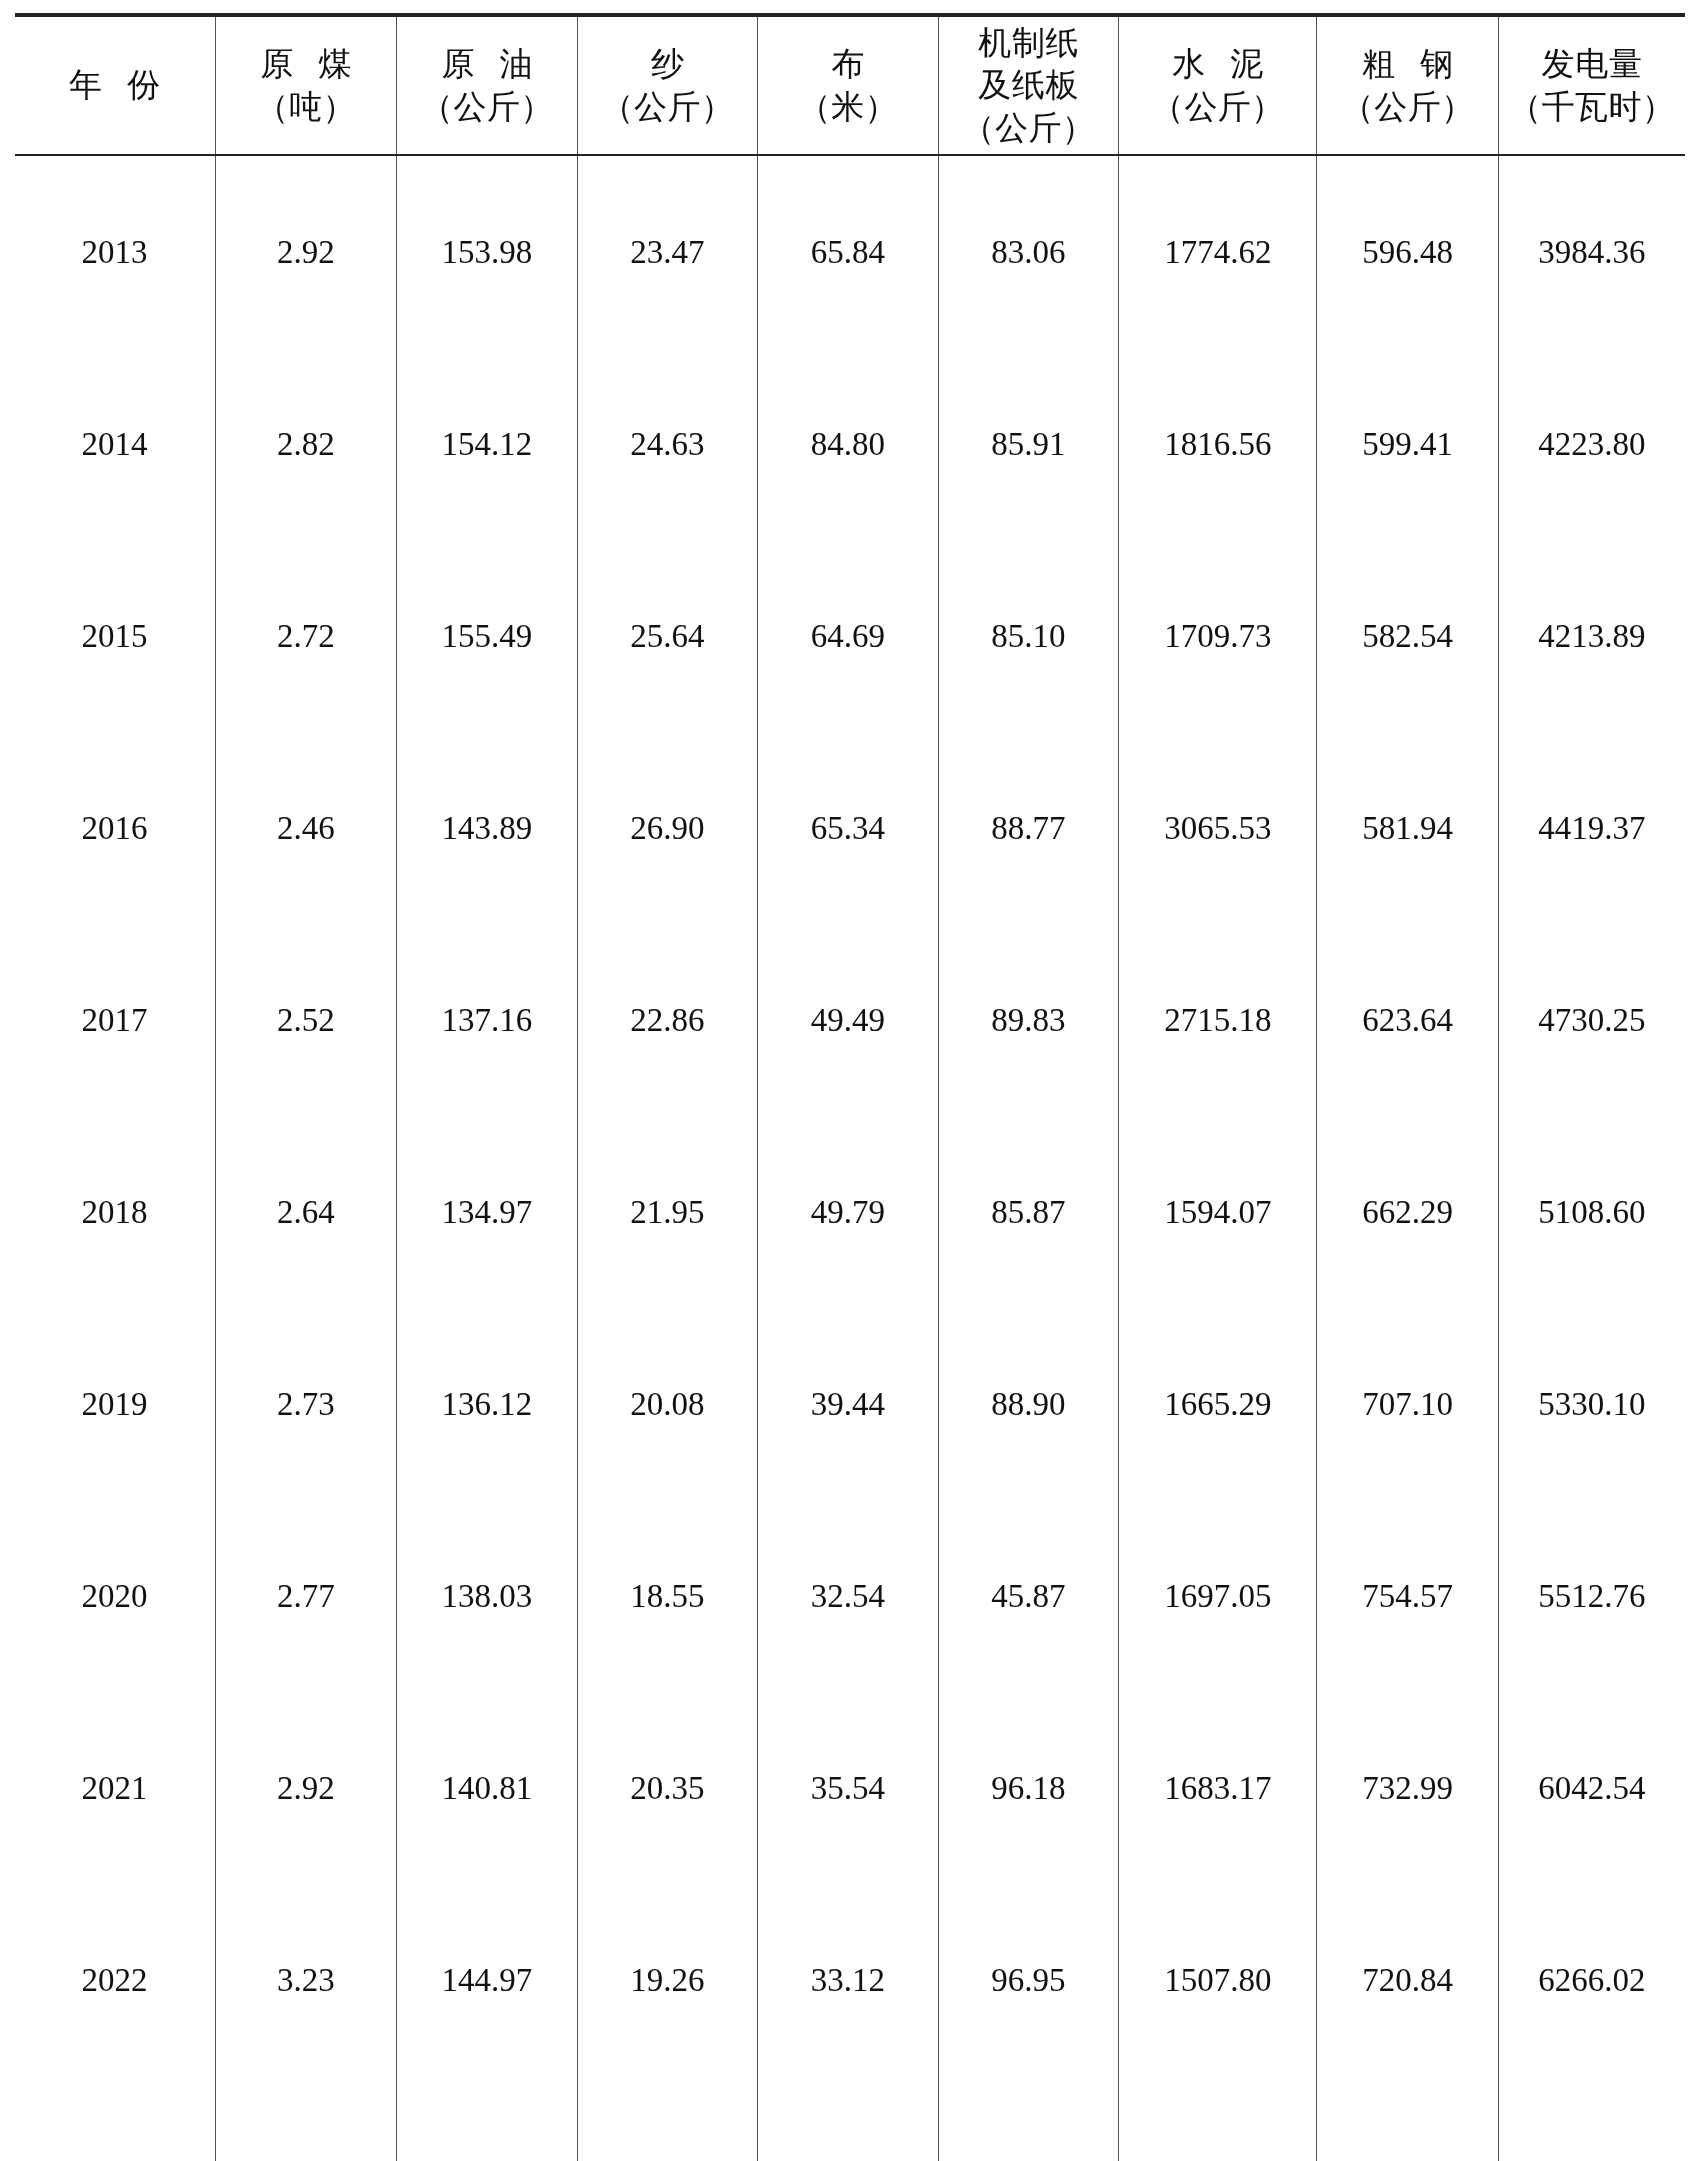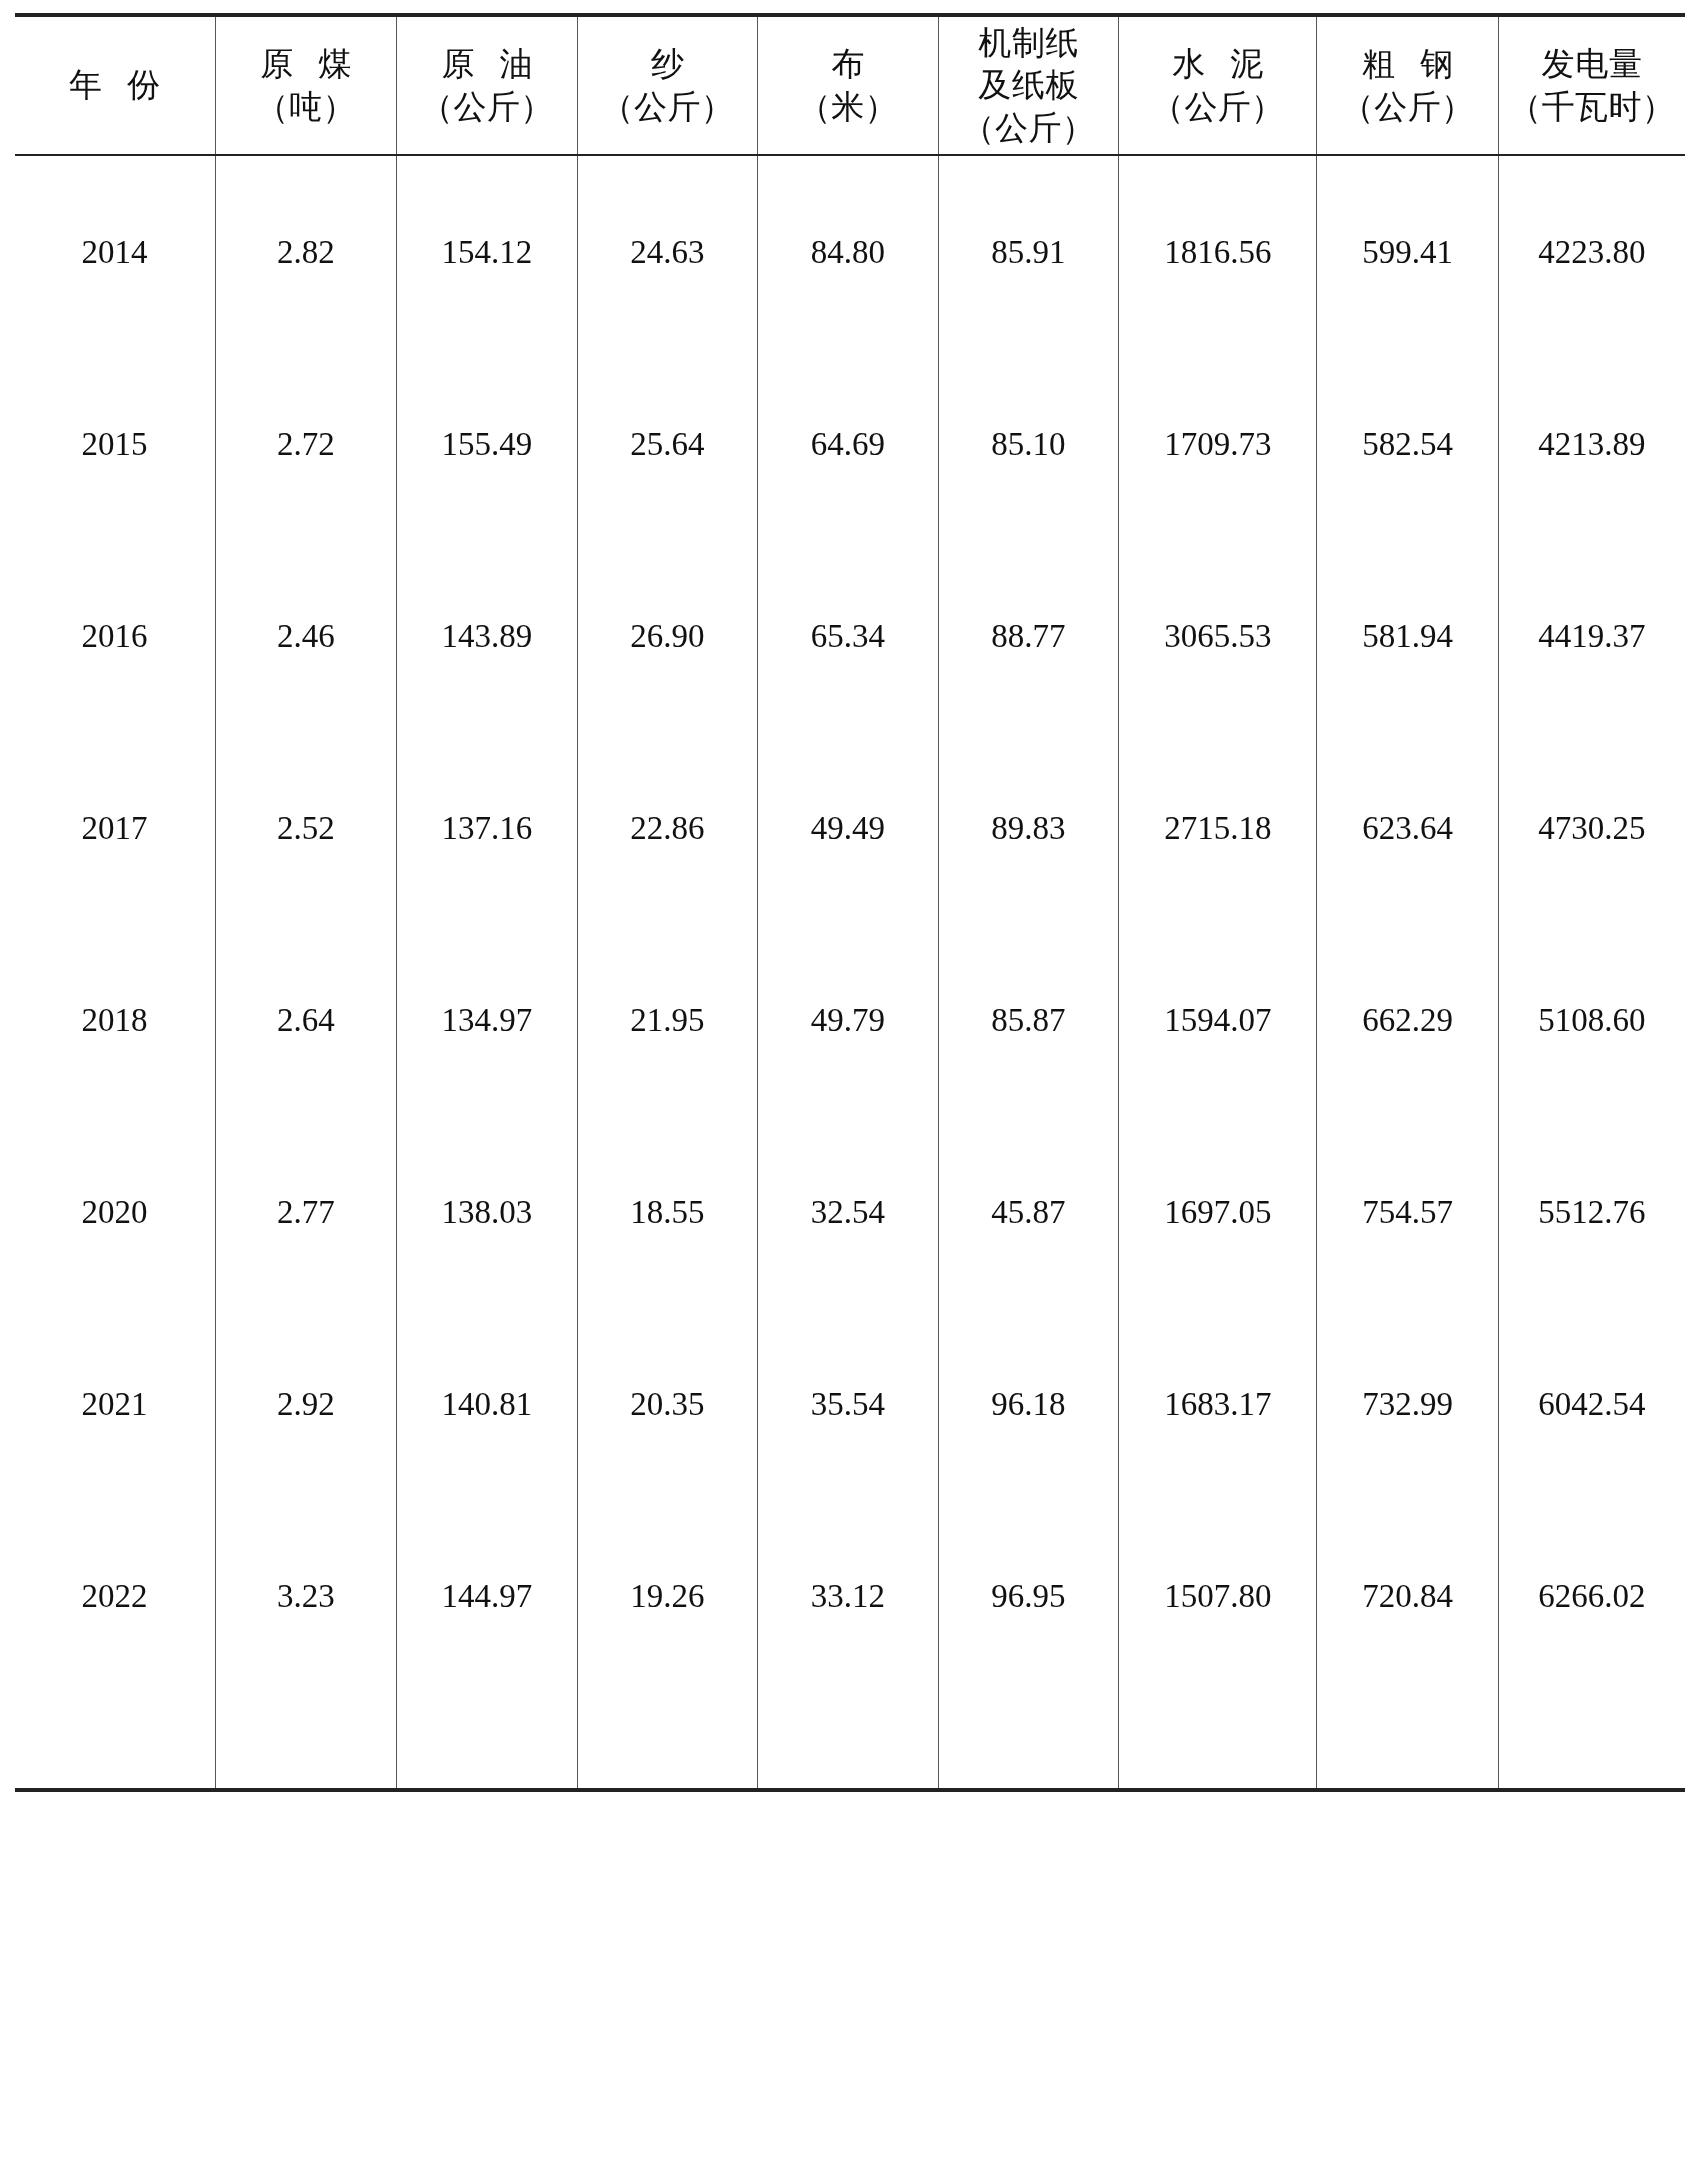--- a/index.html
+++ b/index.html
@@ -157,20 +157,31 @@
         </th>
         <th>
           <span class="hdr-name tight">发电量</span>
           <span class="hdr-unit">（千瓦时）</span>
         </th>
       </tr>
     </thead>
 
     <tbody id="table-body">
         <tr>
+          <td class="year-cell">2013</td>
+          <td>2.92</td>
+          <td>153.98</td>
+          <td>23.47</td>
+          <td>65.84</td>
+          <td>83.06</td>
+          <td>1774.62</td>
+          <td>596.48</td>
+          <td>3984.36</td>
+        </tr>
+        <tr>
           <td class="year-cell">2014</td>
           <td>2.82</td>
           <td>154.12</td>
           <td>24.63</td>
           <td>84.80</td>
           <td>85.91</td>
           <td>1816.56</td>
           <td>599.41</td>
           <td>4223.80</td>
         </tr>
@@ -212,20 +223,31 @@
           <td>2.64</td>
           <td>134.97</td>
           <td>21.95</td>
           <td>49.79</td>
           <td>85.87</td>
           <td>1594.07</td>
           <td>662.29</td>
           <td>5108.60</td>
         </tr>
         <tr>
+          <td class="year-cell">2019</td>
+          <td>2.73</td>
+          <td>136.12</td>
+          <td>20.08</td>
+          <td>39.44</td>
+          <td>88.90</td>
+          <td>1665.29</td>
+          <td>707.10</td>
+          <td>5330.10</td>
+        </tr>
+        <tr>
           <td class="year-cell">2020</td>
           <td>2.77</td>
           <td>138.03</td>
           <td>18.55</td>
           <td>32.54</td>
           <td>45.87</td>
           <td>1697.05</td>
           <td>754.57</td>
           <td>5512.76</td>
         </tr>

